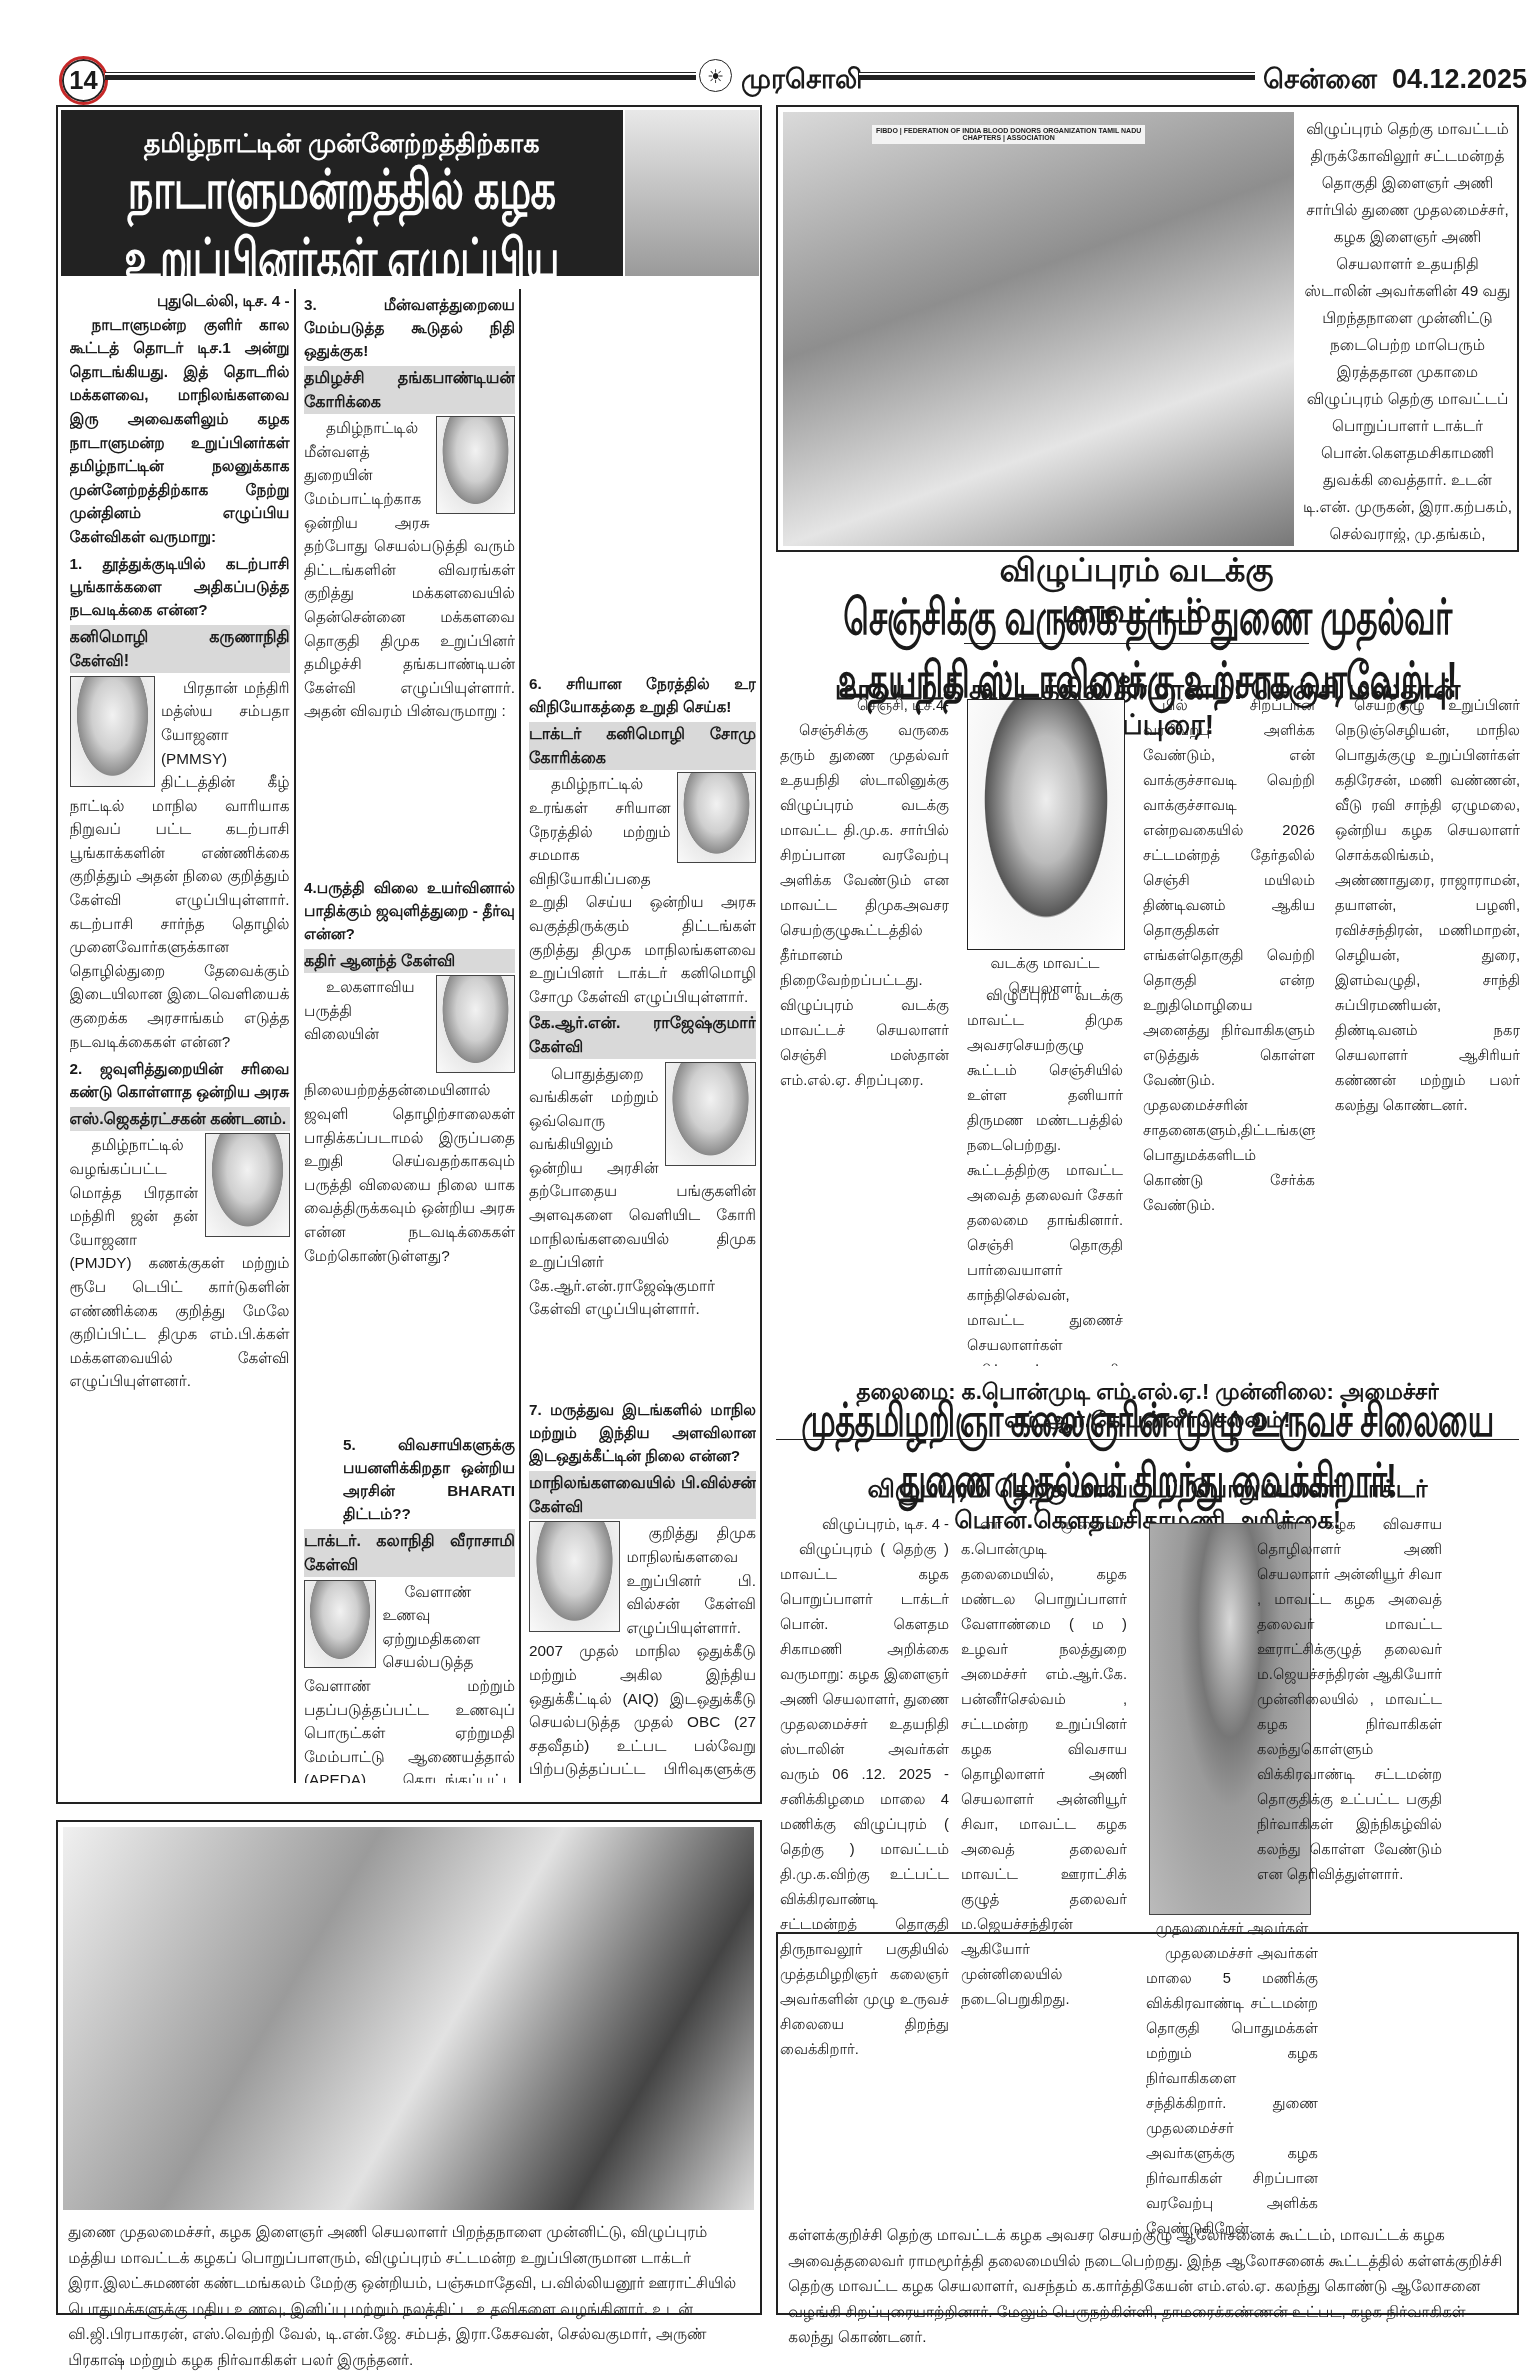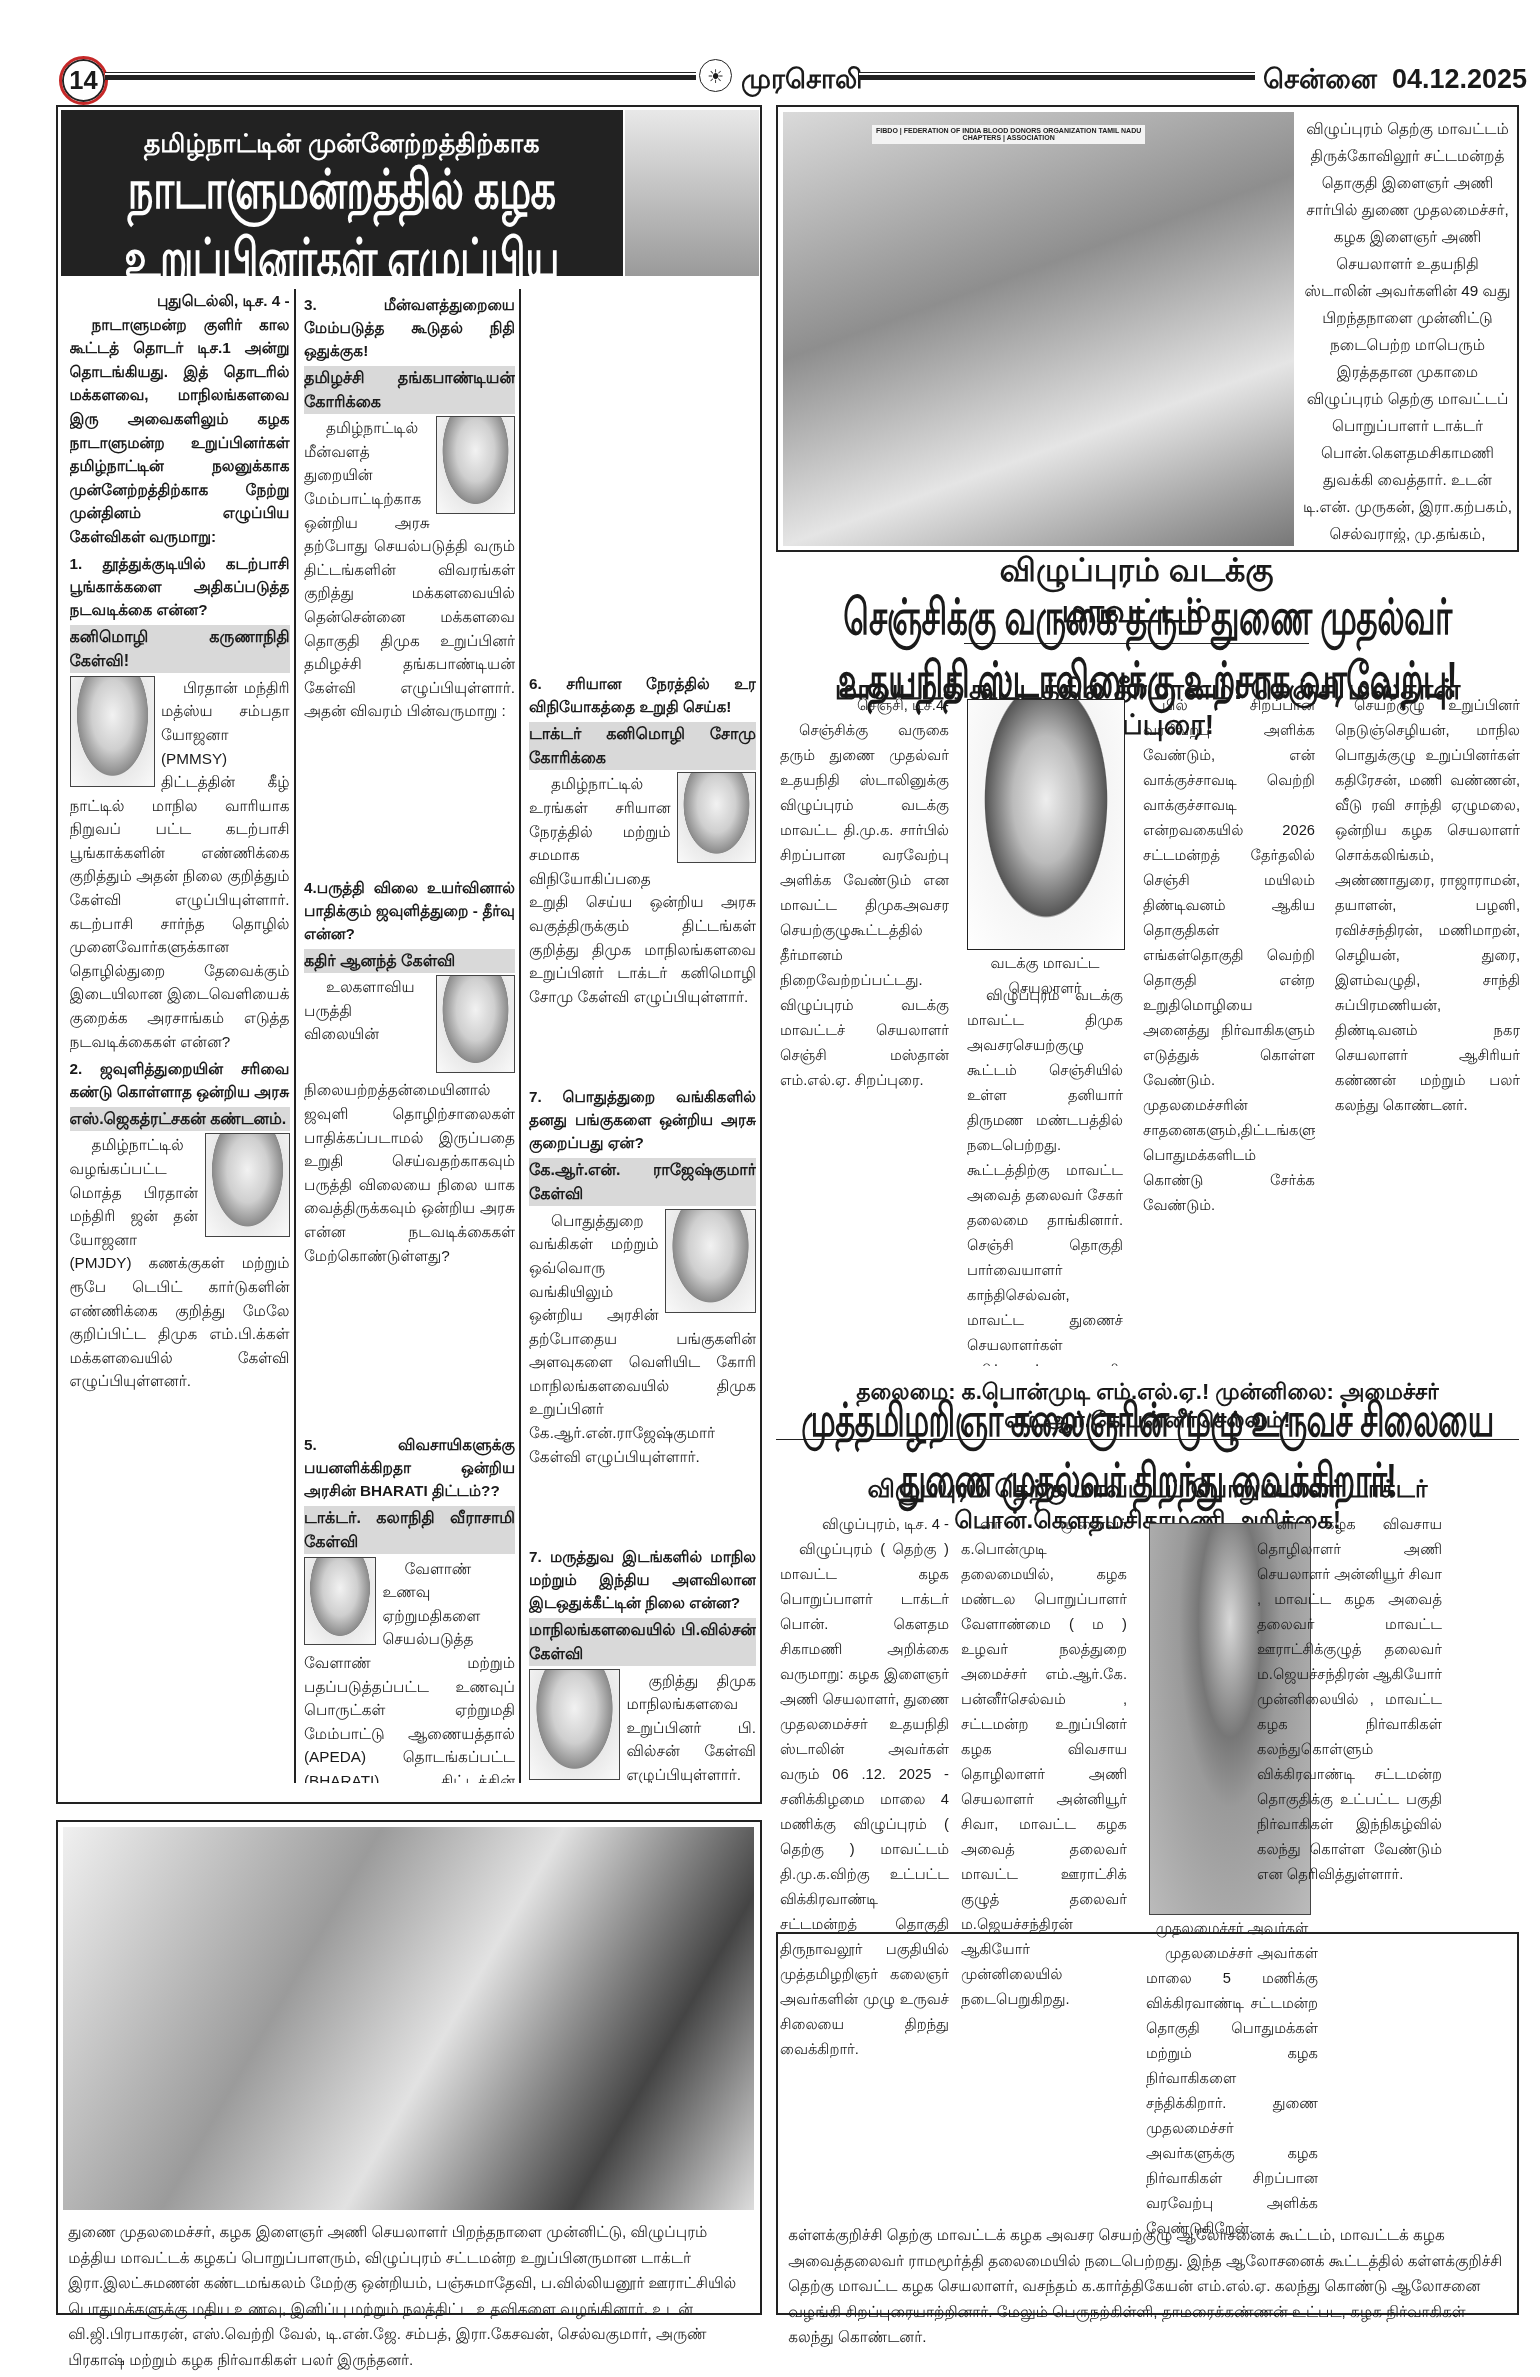--- a/index.html
+++ b/index.html
@@ -71,33 +71,32 @@
 
   <div class="abs col" style="left:246px;top:182px;width:211px;height:1494px;overflow:hidden;">
     <div class="q">3. மீன்வளத்துறையை மேம்படுத்த கூடுதல் நிதி ஒதுக்குக!</div>
     <div class="qby">தமிழச்சி தங்கபாண்டியன் கோரிக்கை</div>
     <div class="photo" style="width:77px;height:96px;"></div>
     <p>தமிழ்நாட்டில் மீன்வளத் துறையின் மேம்பாட்டிற்காக ஒன்றிய அரசு தற்போது செயல்படுத்தி வரும் திட்டங்களின் விவரங்கள் குறித்து மக்களவையில் தென்சென்னை மக்களவை தொகுதி திமுக உறுப்பினர் தமிழச்சி தங்கபாண்டியன் கேள்வி எழுப்பியுள்ளார். அதன் விவரம் பின்வருமாறு :</p>
     <div class="q" style="margin-top:153px;">4.பருத்தி விலை உயர்வினால் பாதிக்கும் ஜவுளித்துறை - தீர்வு என்ன?</div>
     <div class="qby">கதிர் ஆனந்த் கேள்வி</div>
     <div class="photo" style="width:77px;height:96px;"></div>
     <p>உலகளாவிய பருத்தி விலையின் நிலையற்றத்தன்மையினால் ஜவுளி தொழிற்சாலைகள் பாதிக்கப்படாமல் இருப்பதை உறுதி செய்வதற்காகவும் பருத்தி விலையை நிலை யாக வைத்திருக்கவும் ஒன்றிய அரசு என்ன நடவடிக்கைகள் மேற்கொண்டுள்ளது?</p>
-    <div class="q" style="margin-top:166px;">5. விவசாயிகளுக்கு பயனளிக்கிறதா ஒன்றிய அரசின் BHARATI திட்டம்??</div>
+    <div class="q" style="margin-top:166px;margin-left:39px;">5. விவசாயிகளுக்கு பயனளிக்கிறதா ஒன்றிய அரசின் BHARATI திட்டம்??</div>
     <div class="qby">டாக்டர். கலாநிதி வீராசாமி கேள்வி</div>
     <div class="photo l" style="width:70px;height:86px;"></div>
     <p>வேளாண் உணவு ஏற்றுமதிகளை செயல்படுத்த வேளாண் மற்றும் பதப்படுத்தப்பட்ட உணவுப் பொருட்கள் ஏற்றுமதி மேம்பாட்டு ஆணையத்தால் (APEDA) தொடங்கப்பட்ட (BHARATI) திட்டத்தின் நோக்கங்கள் மற்றும் எதிர்பார்க்கப்படும் விளைவுகள் குறித்து வடசென்னை திமுக மக்களவை உறுப்பினர் டாக்டர் கலாநிதி வீராசாமி கேள்வி எழுப்பியுள்ளார்.</p>
   </div>
   <div class="abs vline" style="left:461px;top:182px;height:1494px;"></div>
 
   <div class="abs col" style="left:471px;top:182px;width:227px;height:1494px;overflow:hidden;">
     <div class="q" style="margin-top:383px;">6. சரியான நேரத்தில் உர விநியோகத்தை உறுதி செய்க!</div>
     <div class="qby">டாக்டர் கனிமொழி சோமு கோரிக்கை</div>
     <div class="photo" style="width:77px;height:89px;"></div>
     <p>தமிழ்நாட்டில் உரங்கள் சரியான நேரத்தில் மற்றும் சமமாக விநியோகிப்பதை உறுதி செய்ய ஒன்றிய அரசு வகுத்திருக்கும் திட்டங்கள் குறித்து திமுக மாநிலங்களவை உறுப்பினர் டாக்டர் கனிமொழி சோமு கேள்வி எழுப்பியுள்ளார்.</p>
-    <div class="q" style="margin-top:77px;">7. பொதுத்துறை வங்கிகளில் தனது பங்குகளை ஒன்றிய அரசு குறைப்பது ஏன்?</div>
     <div class="qby">கே.ஆர்.என். ராஜேஷ்குமார் கேள்வி</div>
     <div class="photo" style="width:89px;height:102px;"></div>
     <p>பொதுத்துறை வங்கிகள் மற்றும் ஒவ்வொரு வங்கியிலும் ஒன்றிய அரசின் தற்போதைய பங்குகளின் அளவுகளை வெளியிட கோரி மாநிலங்களவையில் திமுக உறுப்பினர் கே.ஆர்.என்.ராஜேஷ்குமார் கேள்வி எழுப்பியுள்ளார்.</p>
     <div class="q" style="margin-top:77px;">7. மருத்துவ இடங்களில் மாநில மற்றும் இந்திய அளவிலான இடஒதுக்கீட்டின் நிலை என்ன?</div>
     <div class="qby">மாநிலங்களவையில் பி.வில்சன் கேள்வி</div>
     <div class="photo l" style="width:89px;height:109px;"></div>
     <p>குறித்து திமுக மாநிலங்களவை உறுப்பினர் பி. வில்சன் கேள்வி எழுப்பியுள்ளார். 2007 முதல் மாநில ஒதுக்கீடு மற்றும் அகில இந்திய ஒதுக்கீட்டில் (AIQ) இடஒதுக்கீடு செயல்படுத்த முதல் OBC (27 சதவீதம்) உட்பட பல்வேறு பிற்படுத்தப்பட்ட பிரிவுகளுக்கு ஒதுக்கப்பட்ட மொத்த இடங்கள் எவ்வளவு? எனவும் அவர் கேட்டுள்ளார்.</p>
   </div>
 </div>
 

